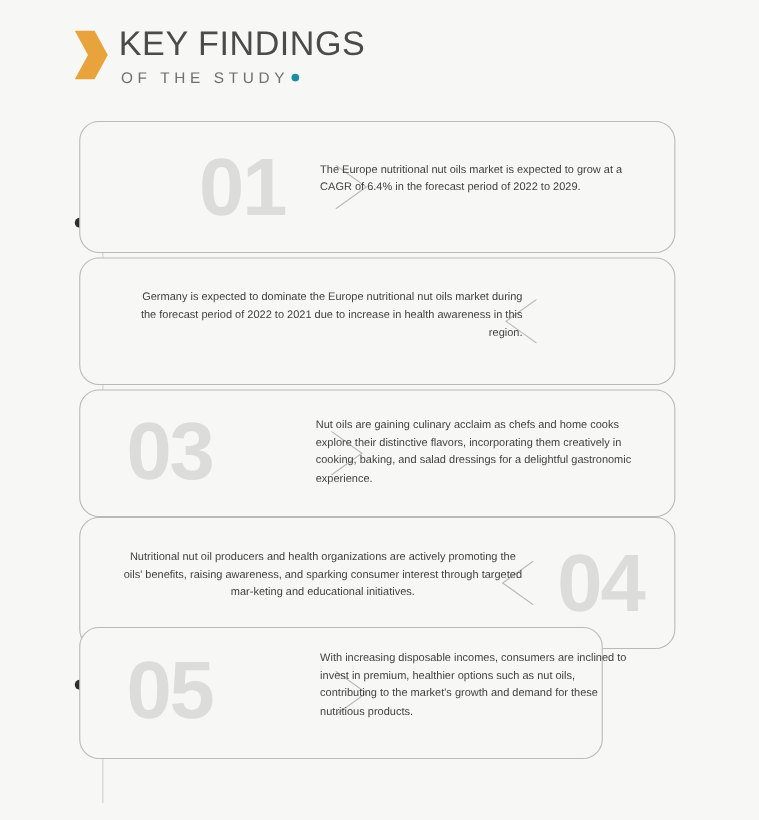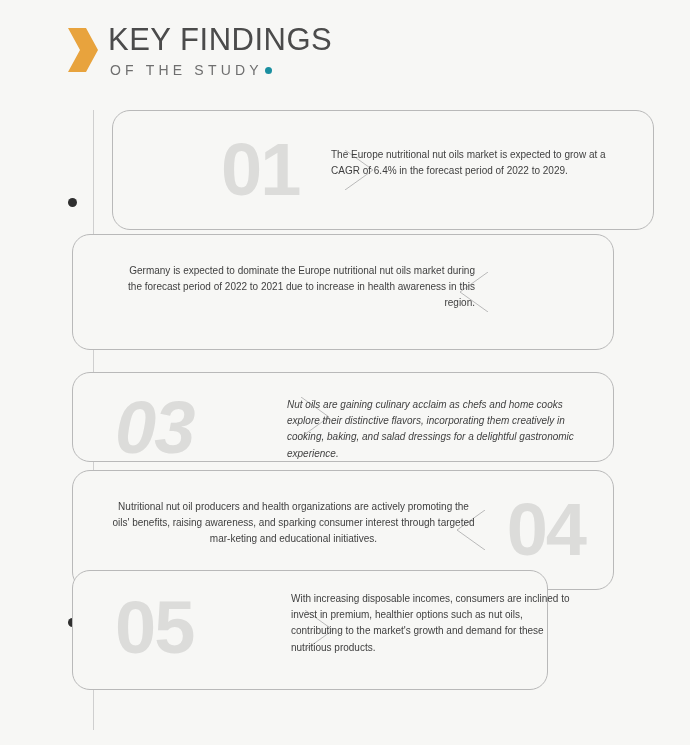--- a/index.html
+++ b/index.html
@@ -118,23 +118,23 @@
   }
 
   .body-text {
     position: absolute;
     font-size: 10px;
     line-height: 1.62;
     color: #3f3f3f;
   }
 
   
-  .card.c1 { left: 72px;  top: 110px; width: 542px; height: 120px; margin-left: 40px; }
+  .card.c1 { left: 72px;  top: 110px; width: 542px; height: 120px; }
   .card.c2 { left: 72px;  top: 234px; width: 542px; height: 116px; }
-  .card.c3 { left: 72px;  top: 372px; width: 542px; height: 90px; font-style: italic; }
+  .card.c3 { left: 72px;  top: 354px; width: 542px; height: 116px; }
   .card.c4 { left: 72px;  top: 470px; width: 542px; height: 120px; }
   .card.c5 { left: 72px;  top: 570px; width: 476px; height: 120px; }
 
   
   .c1 .num { left: 108px; top: 22px; }
   .c2 .num { right: 28px; top: 20px; }
   .c3 .num { left: 42px;  top: 18px; }
   .c4 .num { right: 28px; top: 22px; }
   .c5 .num { left: 42px;  top: 20px; }
 

